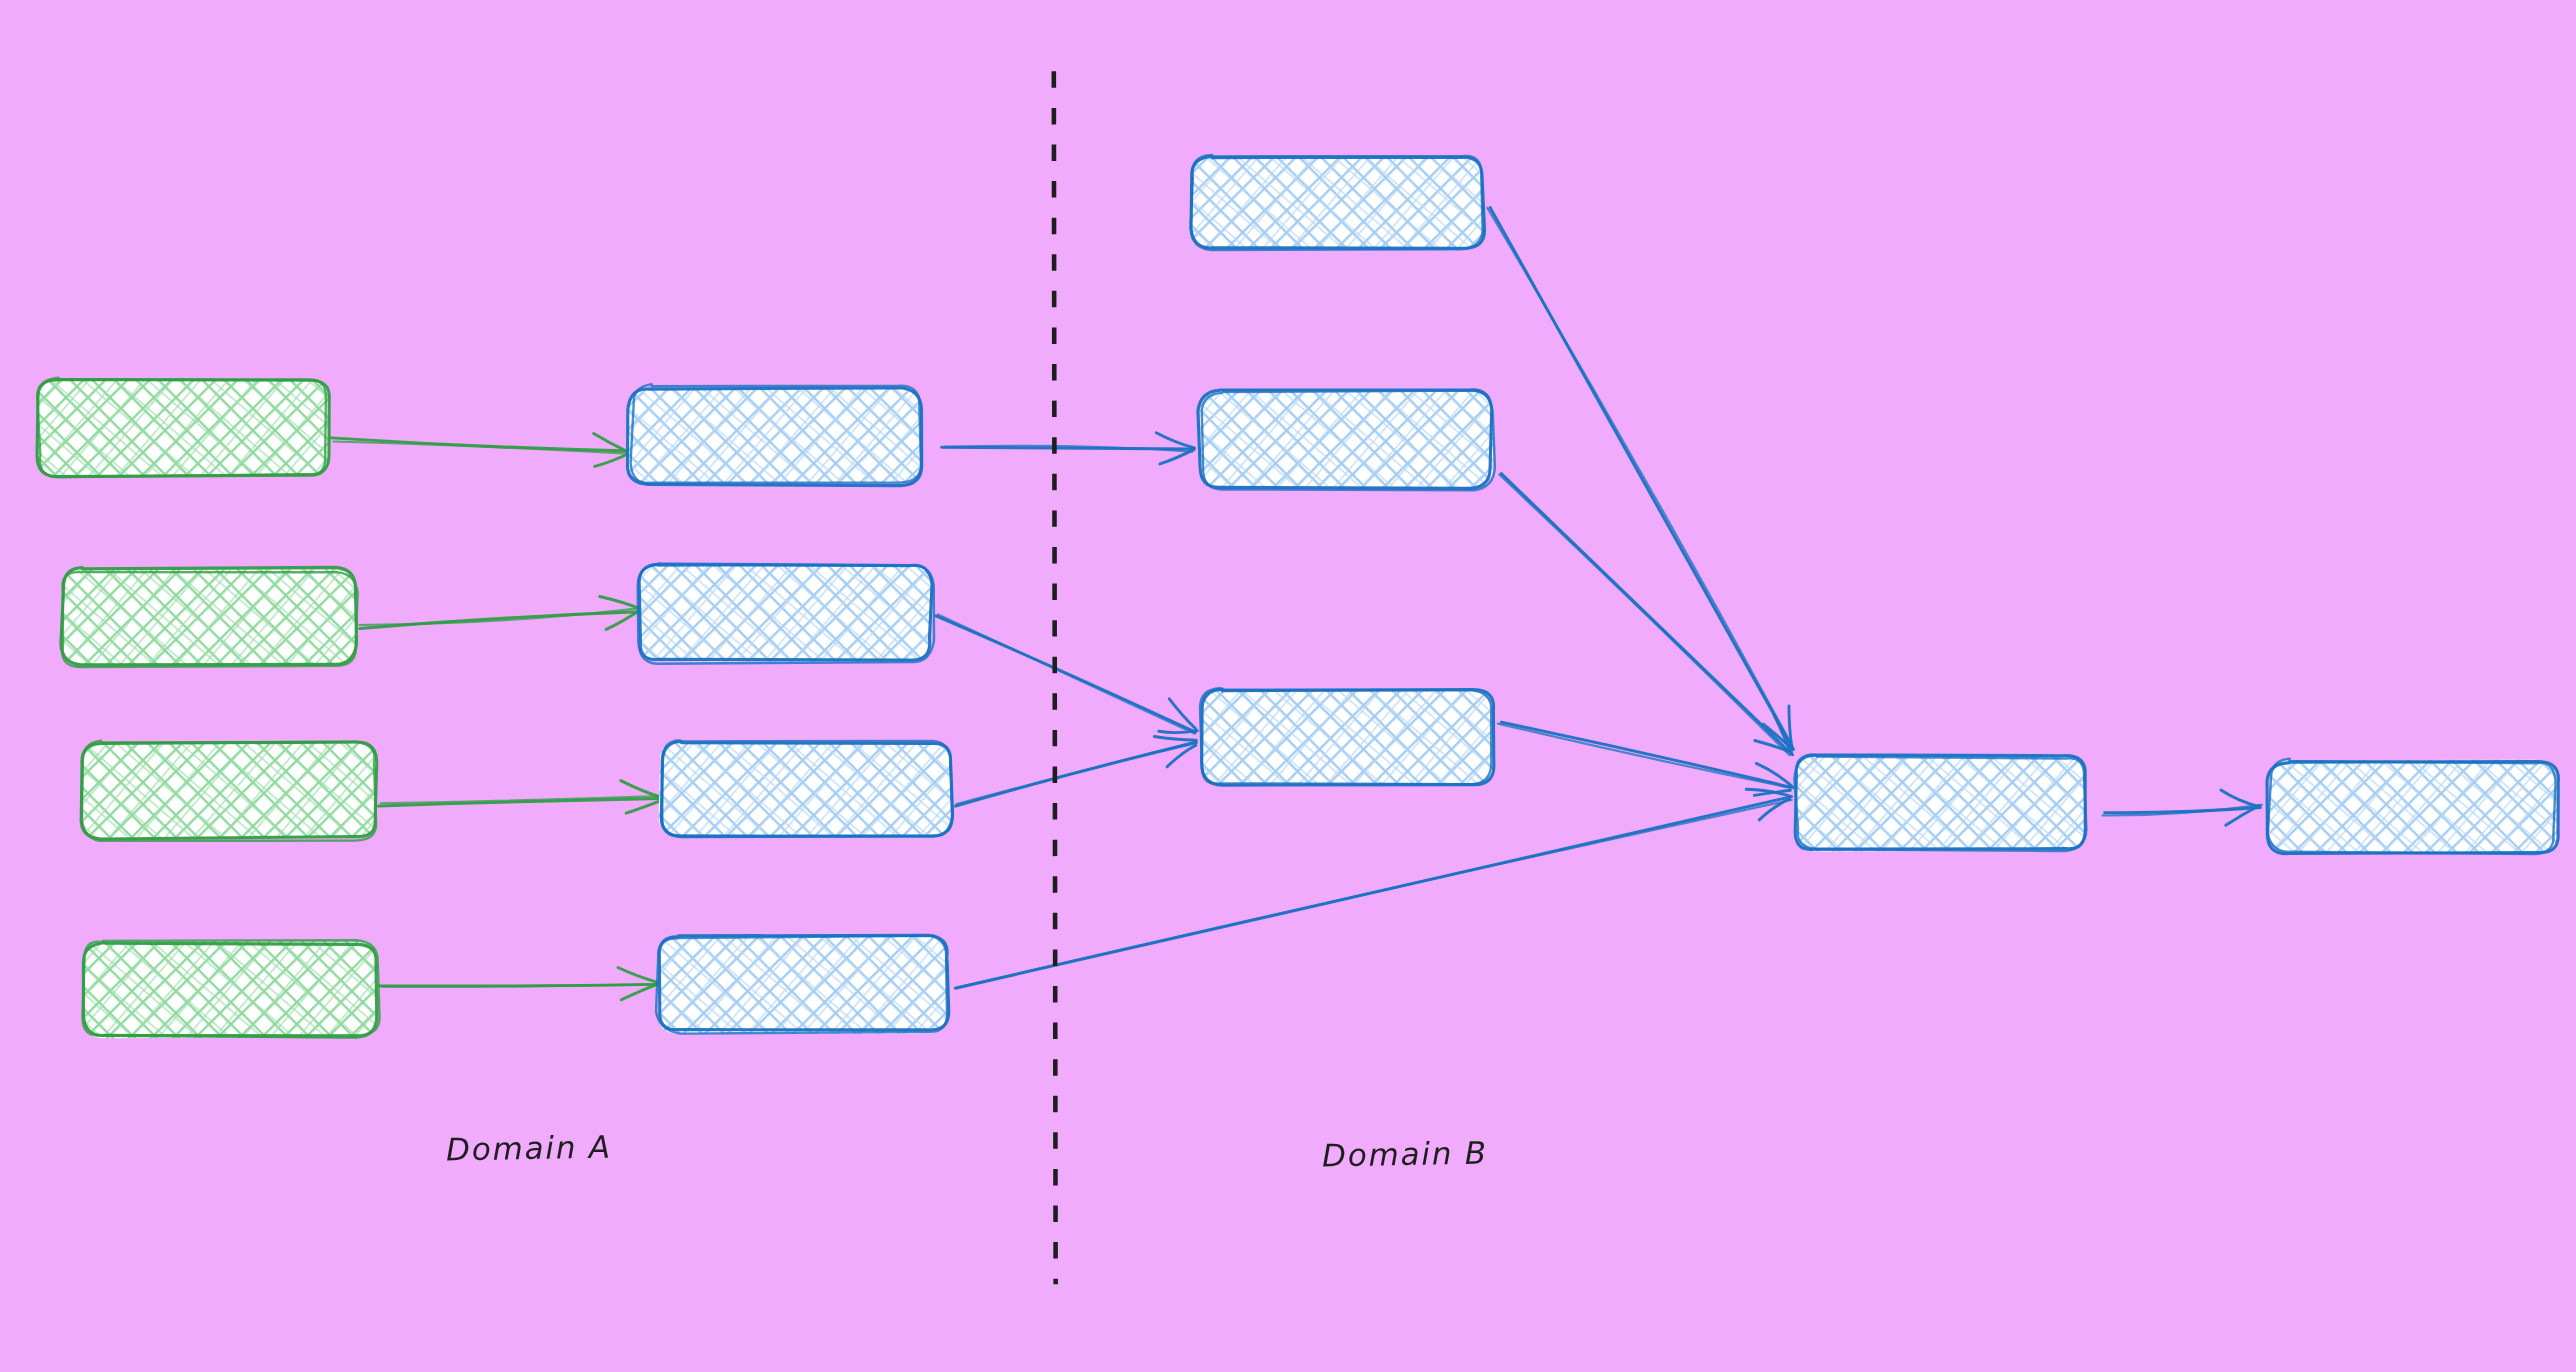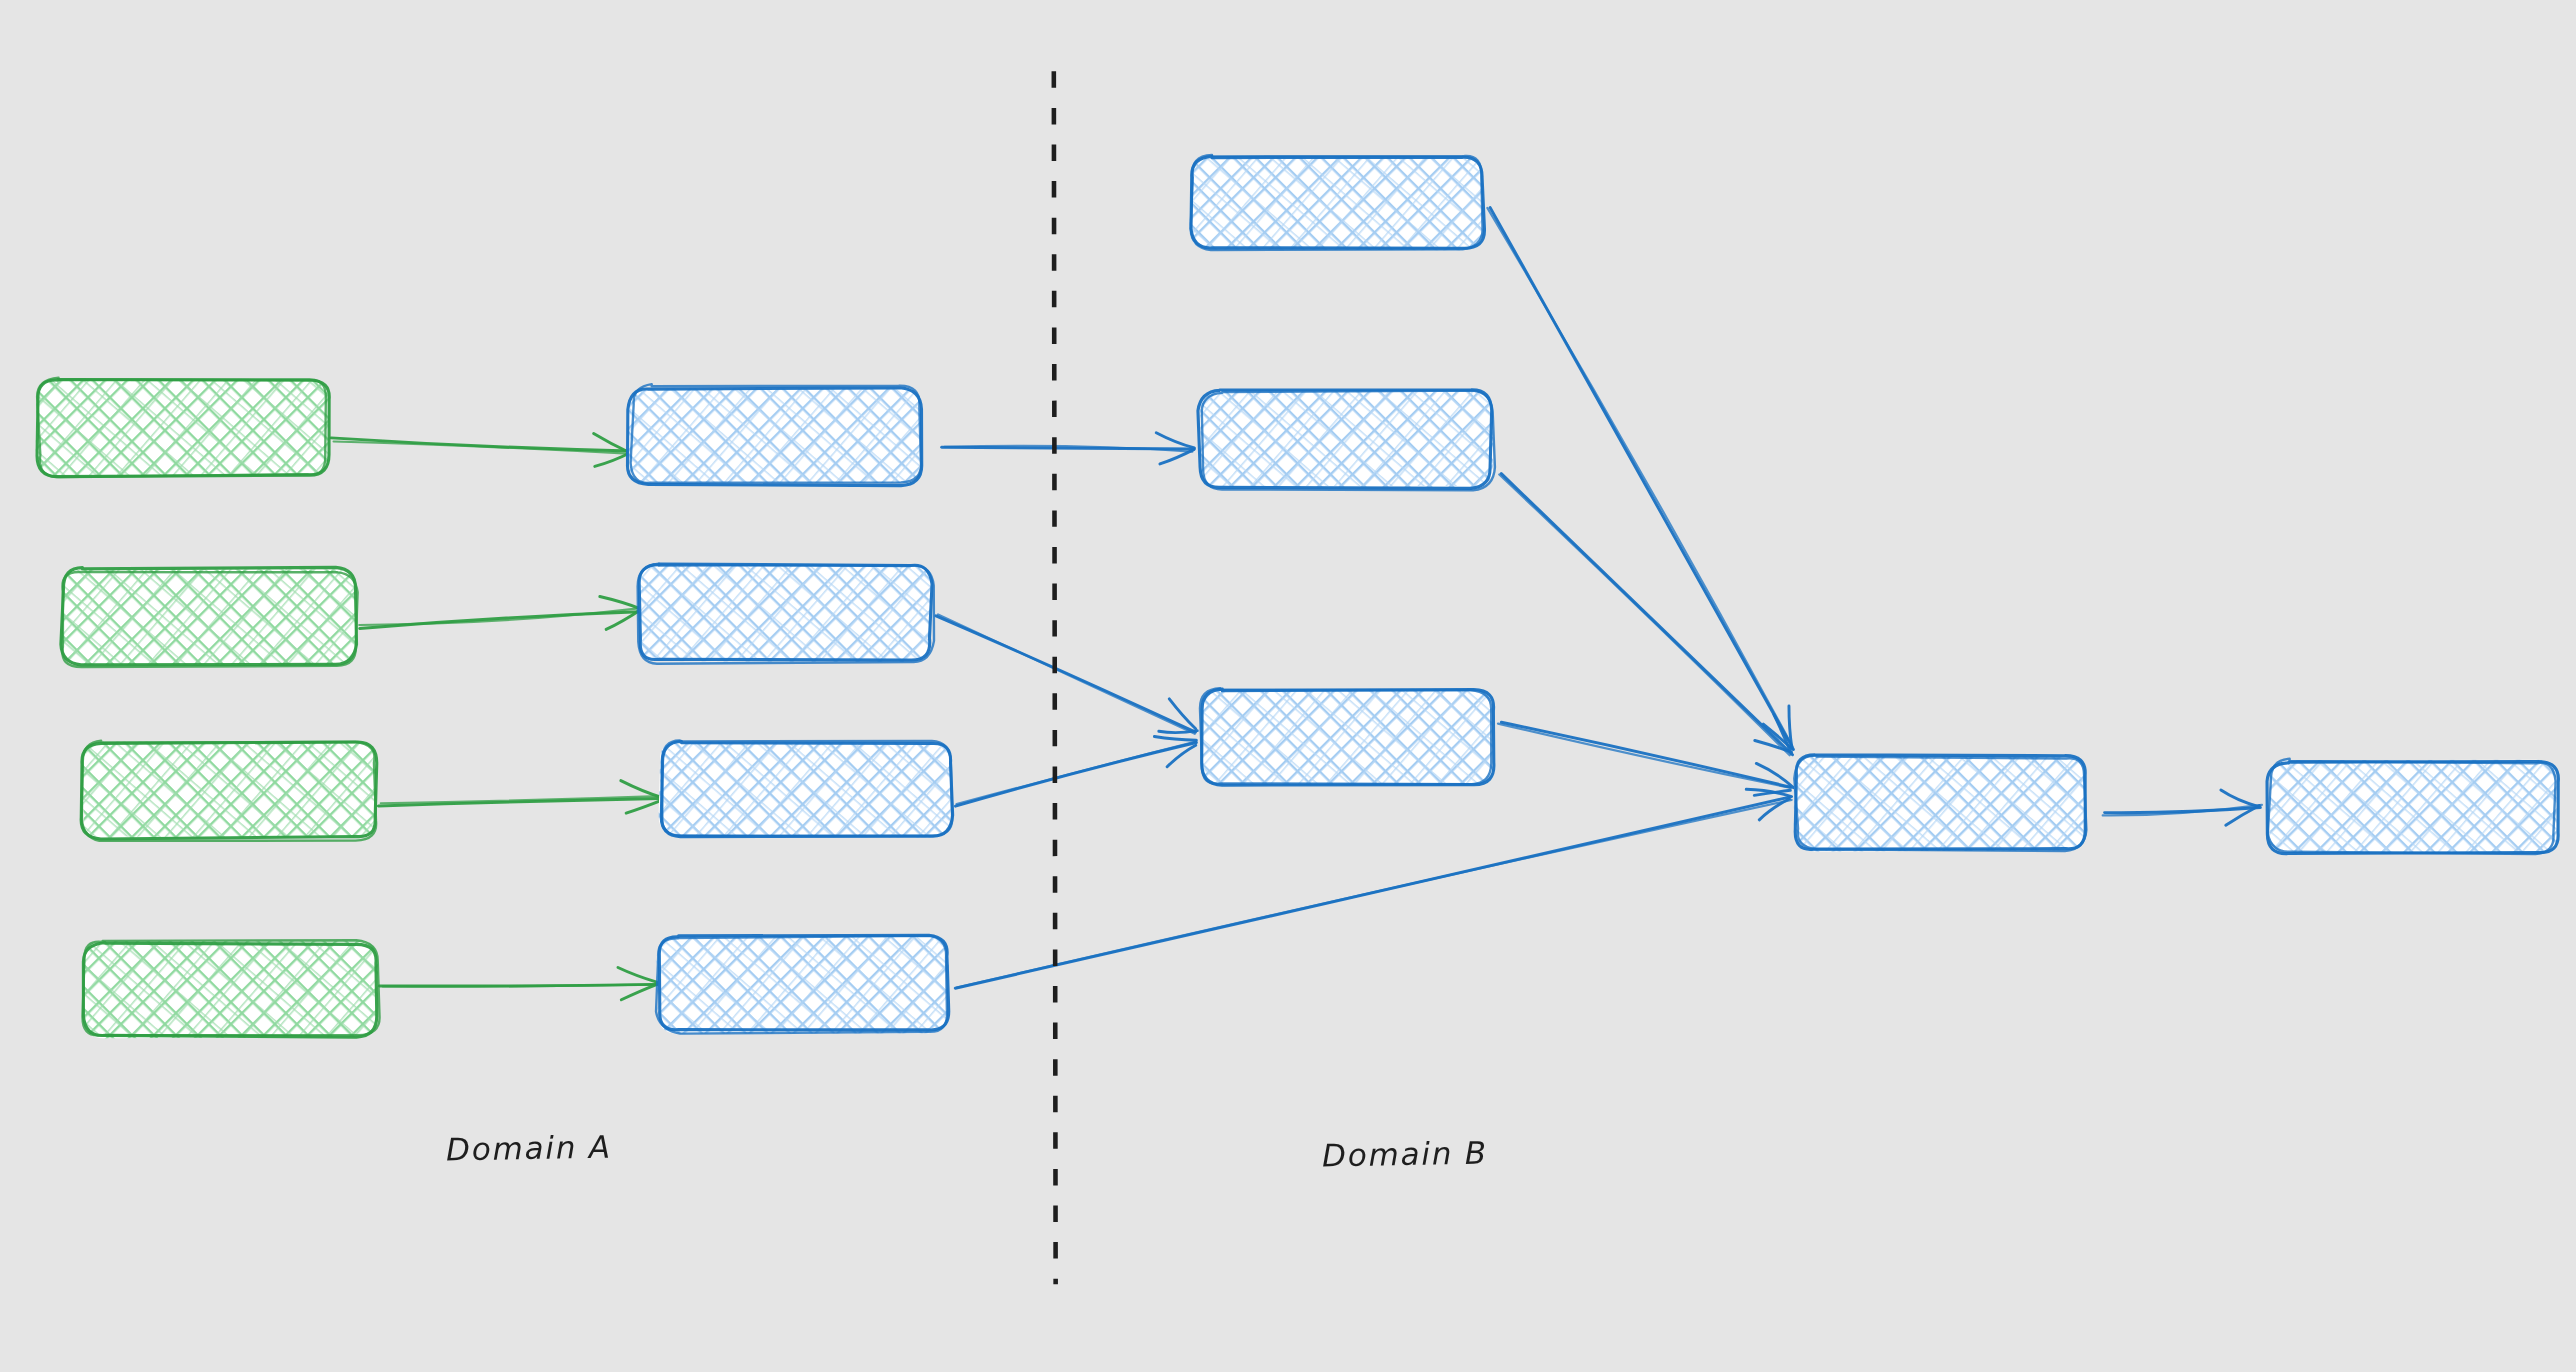--- a/index.html
+++ b/index.html
@@ -4,21 +4,21 @@
 <style>
   html, body {
     margin: 0;
     padding: 0;
     background: #ffffff;
   }
   #canvas {
     position: relative;
     width: 2576px;
     height: 1372px;
-    background: #e5e5e5;
+    background: #f0abfc;
     overflow: hidden;
     font-family: "DejaVu Sans", sans-serif;
   }
   #scene {
     position: absolute;
     inset: 0;
     width: 100%;
     height: 100%;
   }
   .domain-label {

